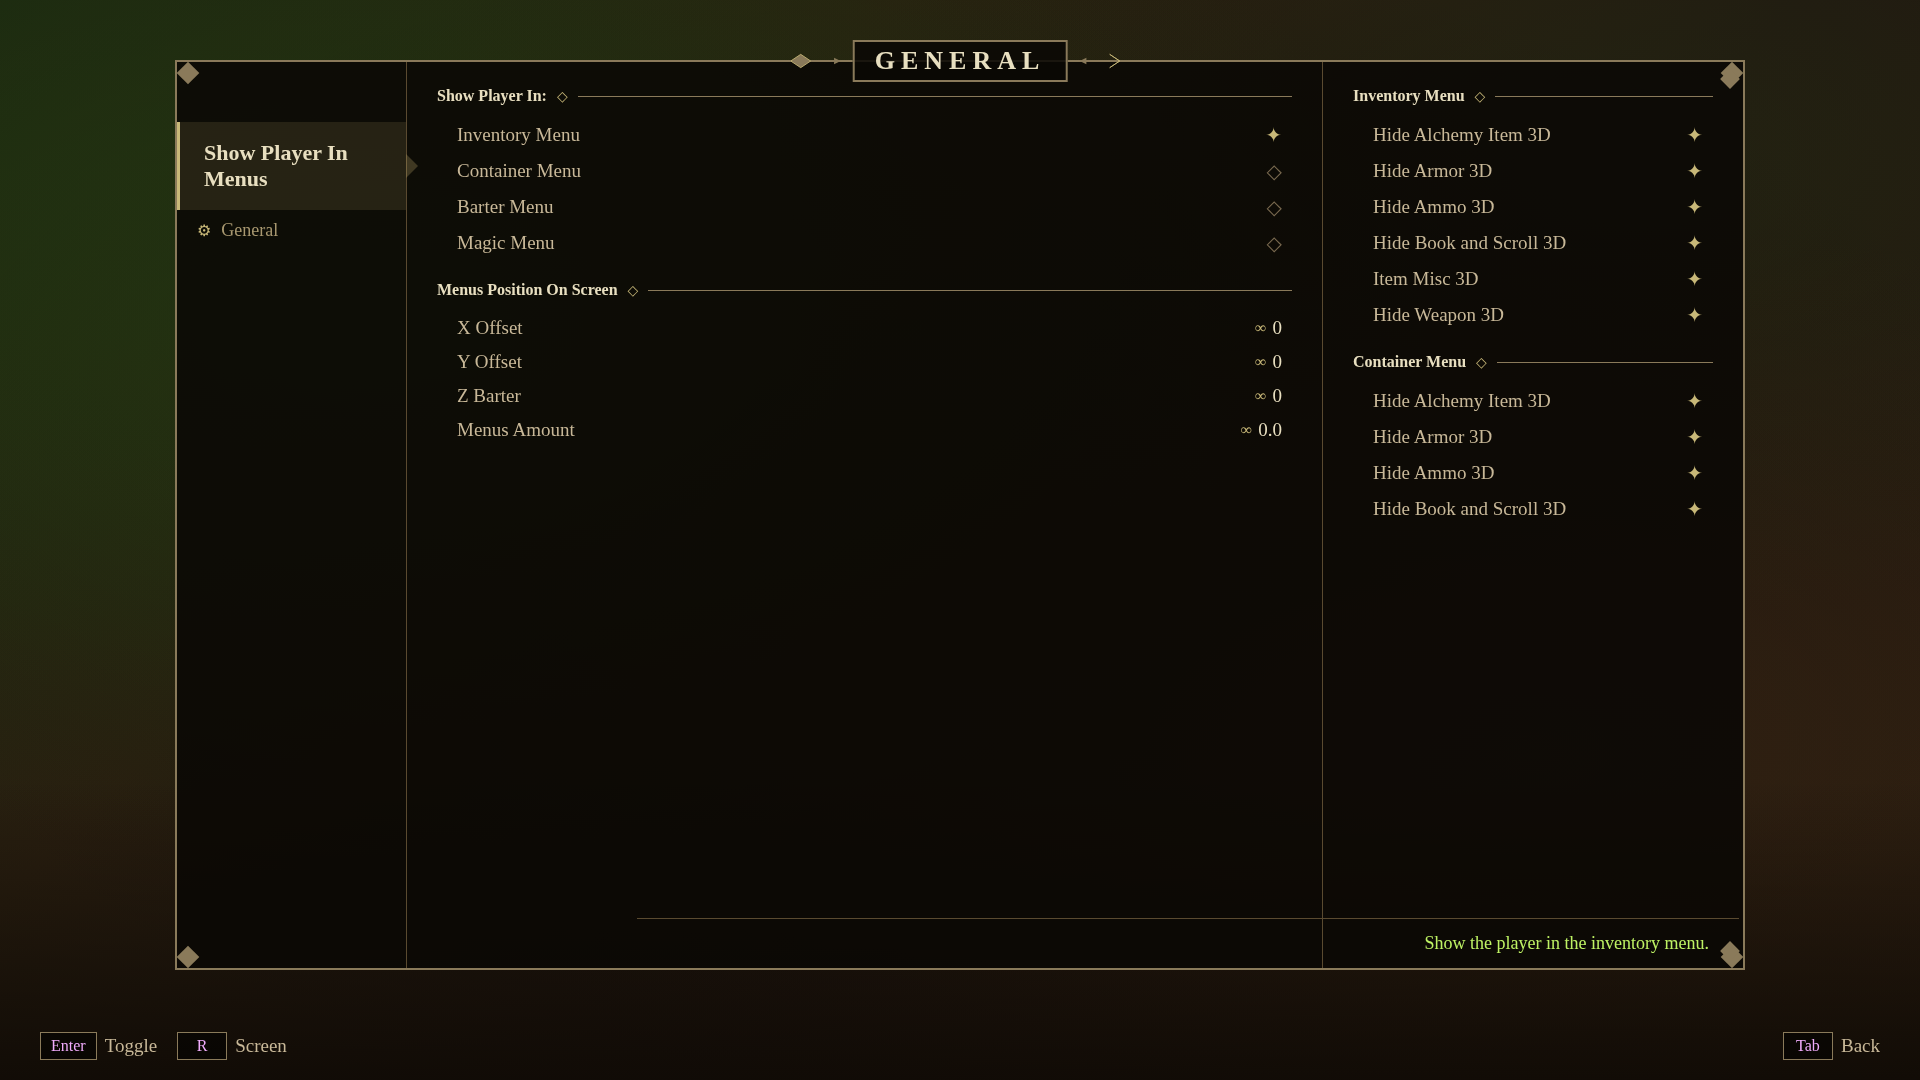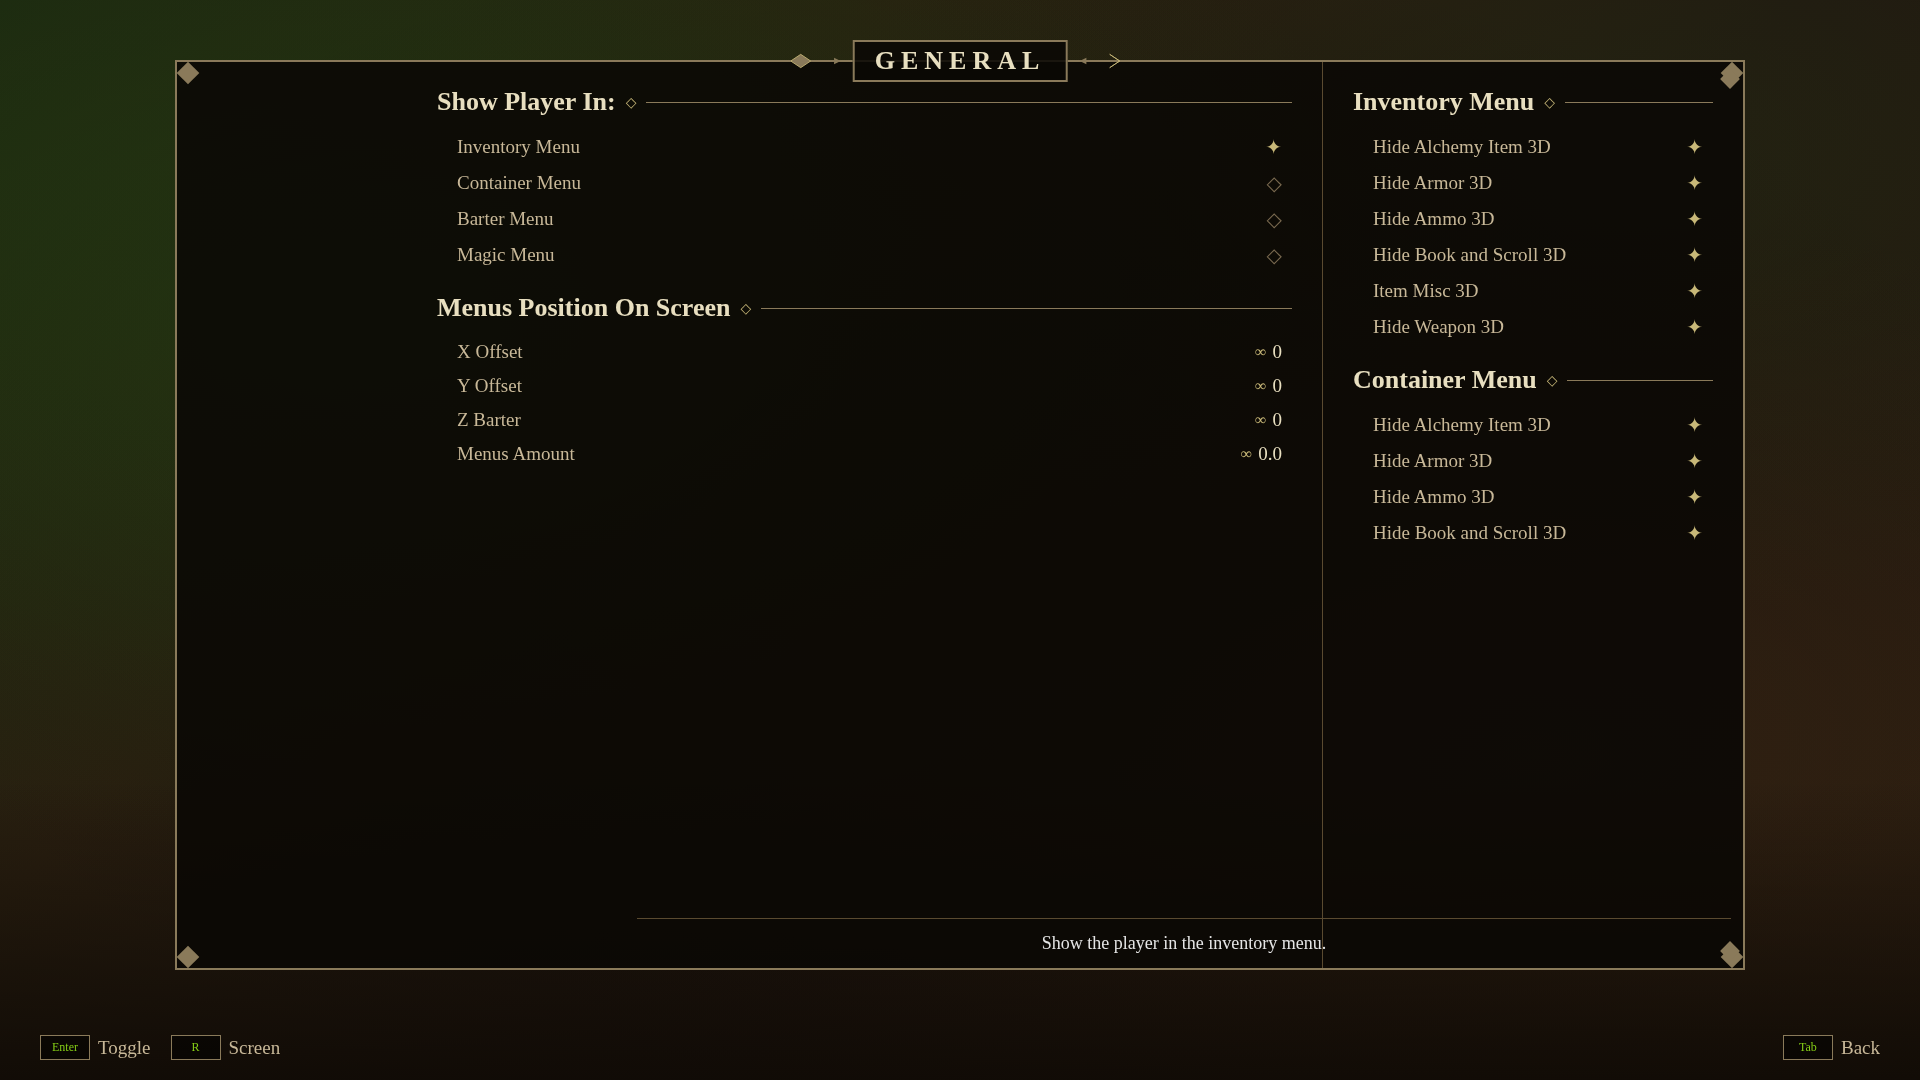--- a/index.html
+++ b/index.html
@@ -206,21 +206,21 @@
     
     .section-header {
       display: flex;
       align-items: center;
       gap: 10px;
       margin-bottom: 12px;
     }
 
     .section-title {
       color: #e8dfc0;
-      font-size: 26px;
+      font-size: 16px;
       font-weight: bold;
       white-space: nowrap;
     }
 
     .section-line {
       flex: 1;
       height: 1px;
       background: #8a7a5a;
     }
 
@@ -260,25 +260,25 @@
     .value-icon {
       color: #c8b878;
       font-size: 16px;
     }
 
     
     .status-bar {
       position: absolute;
       bottom: 0;
       left: 230px;
-      right: 12px;
+      right: 4px;
       border-top: 1px solid #5a4a30;
       padding: 14px 30px;
-      text-align: center;
-      color: #e5e5e5;
+      text-align: right;
+      color: #bef264;
       font-size: 18px;
     }
 
     
     .bottom-controls {
       position: absolute;
       bottom: 20px;
       left: 0;
       right: 0;
       display: flex;
@@ -295,22 +295,22 @@
       display: flex;
       align-items: center;
       gap: 8px;
       color: #c8b898;
       font-size: 19px;
     }
 
     .control-key {
       border: 1px solid #8a7a5a;
       padding: 4px 10px;
-      color: #84cc16;
-      font-size: 12px;
+      color: #f0abfc;
+      font-size: 16px;
       background: rgba(0,0,0,0.5);
       min-width: 50px;
       text-align: center;
     }
 
     
     .scrollbar-deco-top, .scrollbar-deco-bottom {
       position: absolute;
       right: 6px;
       width: 14px;
@@ -356,20 +356,30 @@
     <div class="title-text">GENERAL</div>
     <div class="title-decoration">
       <svg viewBox="0 0 60 24" fill="none">
         <line x1="0" y1="12" x2="36" y2="12" stroke="#8a7a5a" stroke-width="2"></line>
         <polygon points="8,8 0,12 8,16" fill="#8a7a5a"></polygon>
         <polygon points="36,4 48,12 36,20 48,12" fill="#8a7a5a" stroke="#c8b878" stroke-width="1"></polygon>
       </svg>
     </div>
   </div>
 
+  <div class="sidebar">
+    <div class="sidebar-selected" style="position:relative;">
+      <div class="sidebar-selected-text">Show Player In Menus</div>
+      <div class="sidebar-arrow"></div>
+    </div>
+    <div class="sidebar-item">
+      <span class="sidebar-icon">⚙</span>
+      <span>General</span>
+    </div>
+  </div>
 
   <div class="content">
 
     <div class="left-panel">
 
       <div class="section-header">
         <span class="section-title">Show Player In:</span>
         <span class="section-icon">◇</span>
         <div class="section-line"></div>
       </div>

